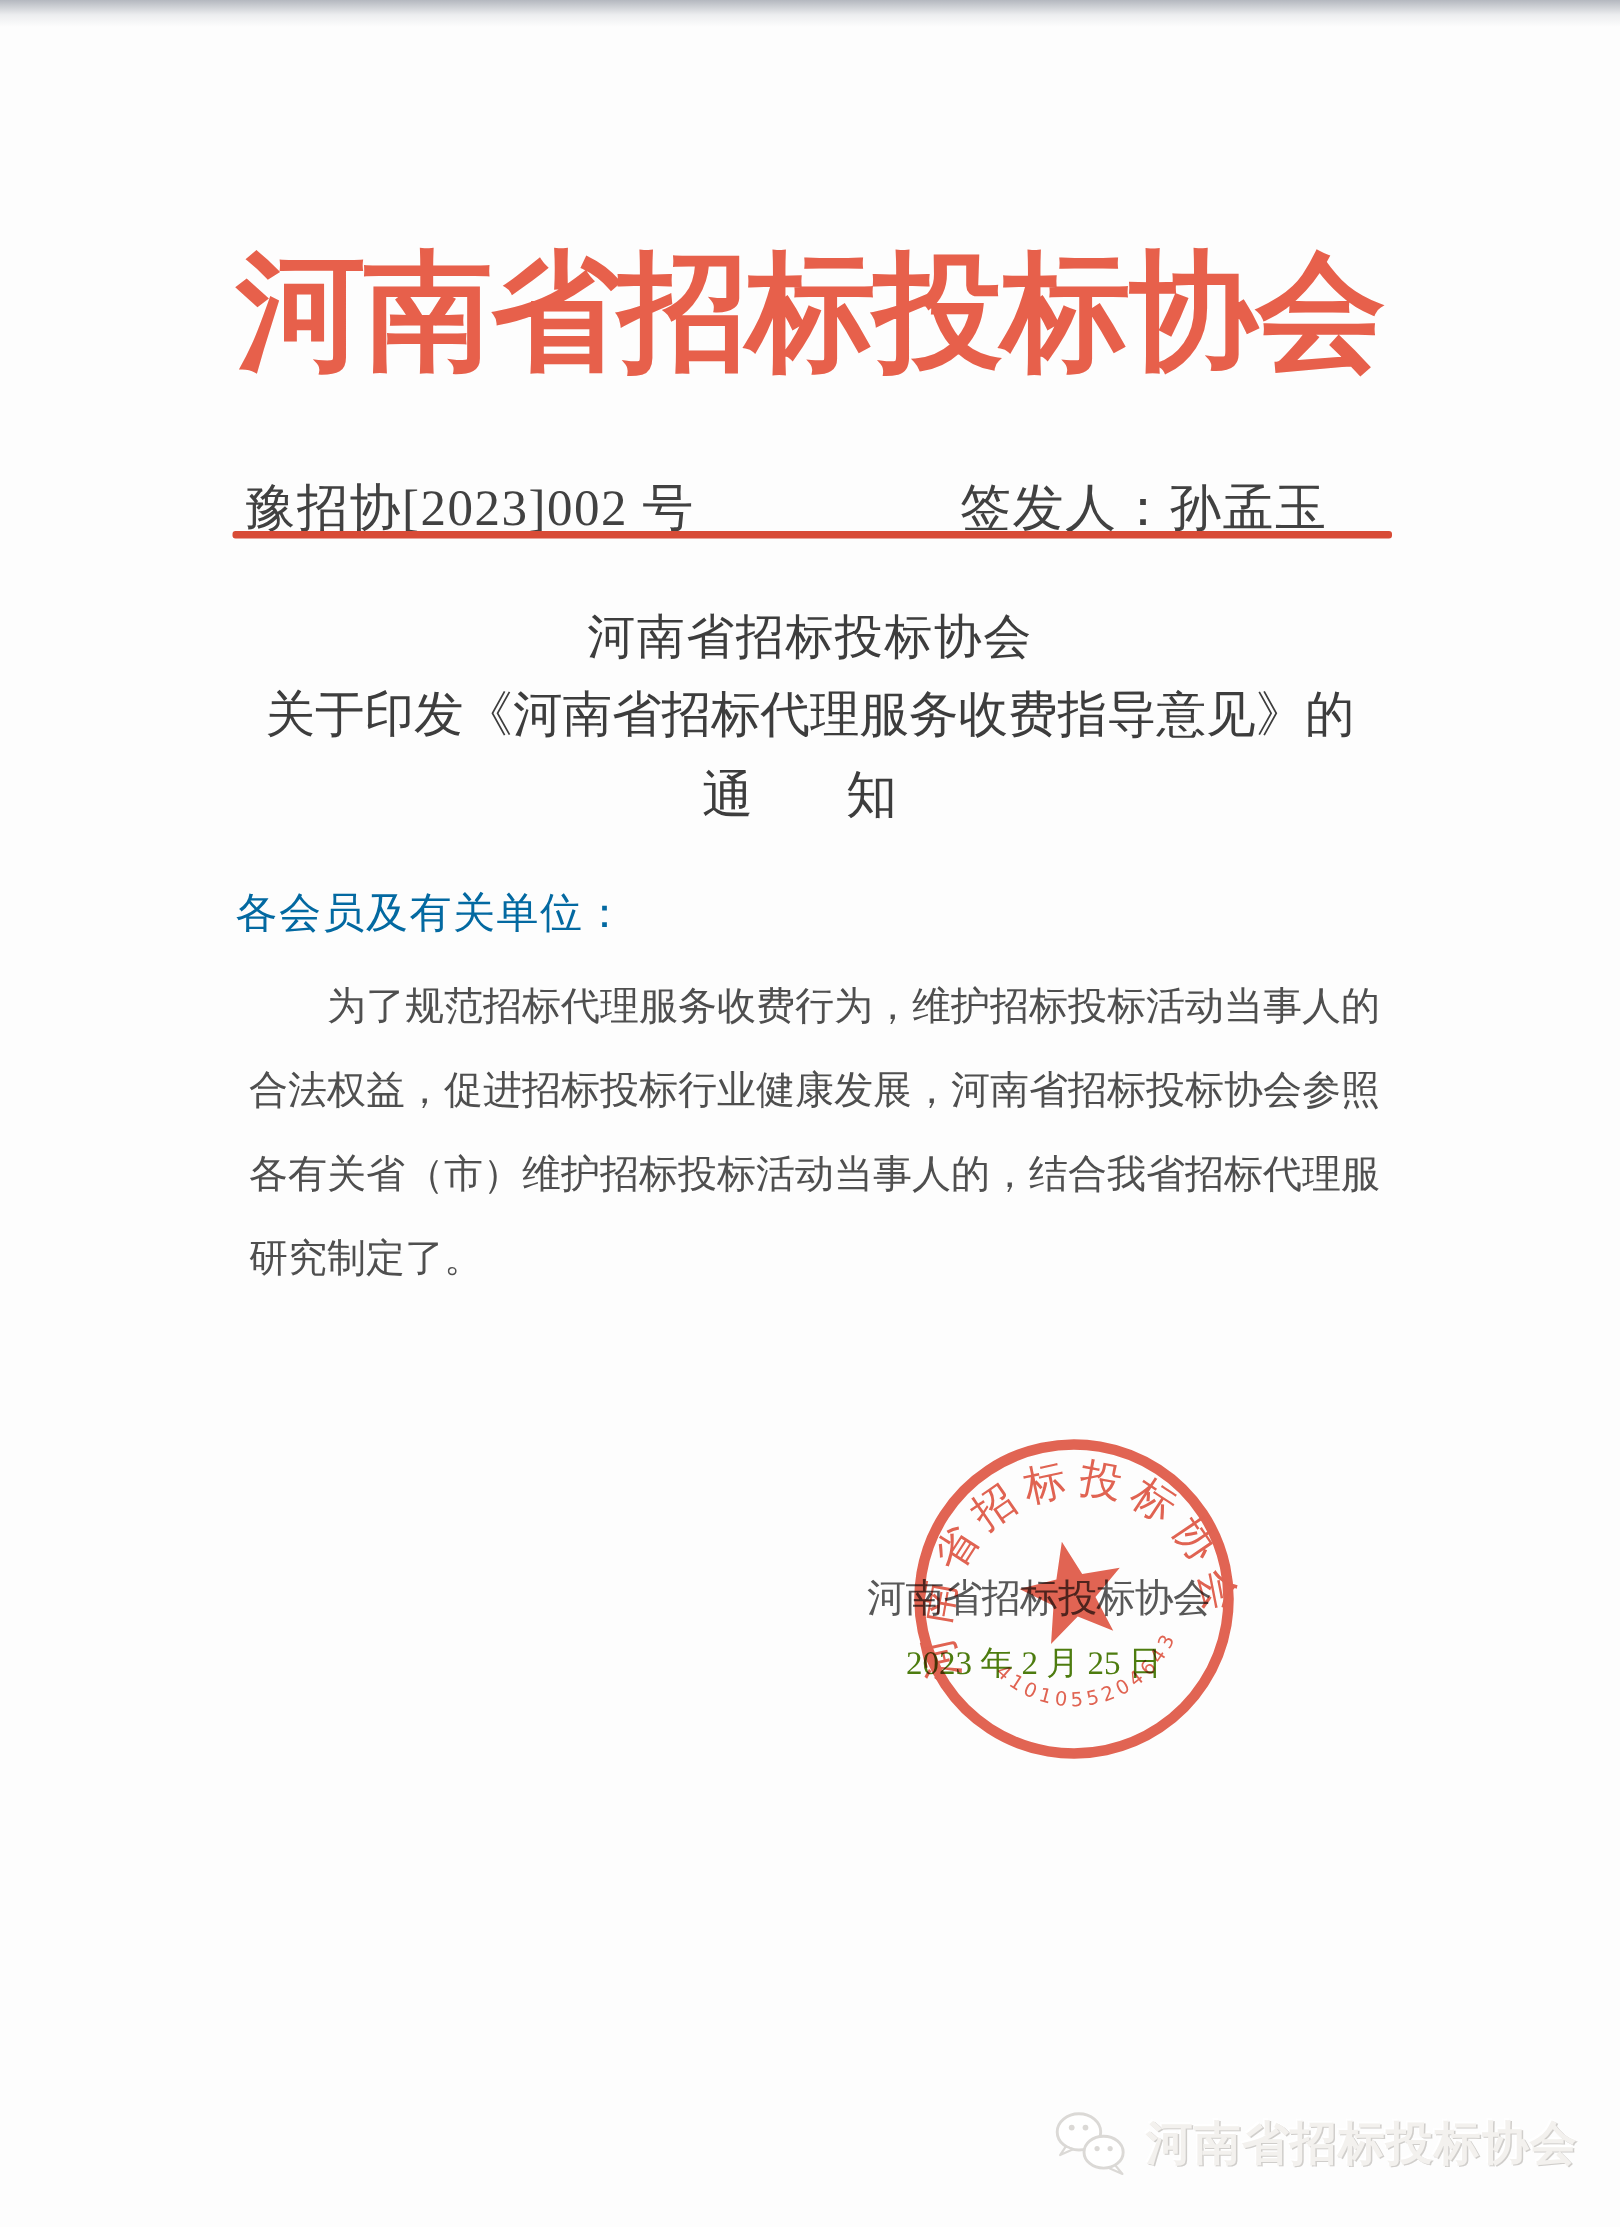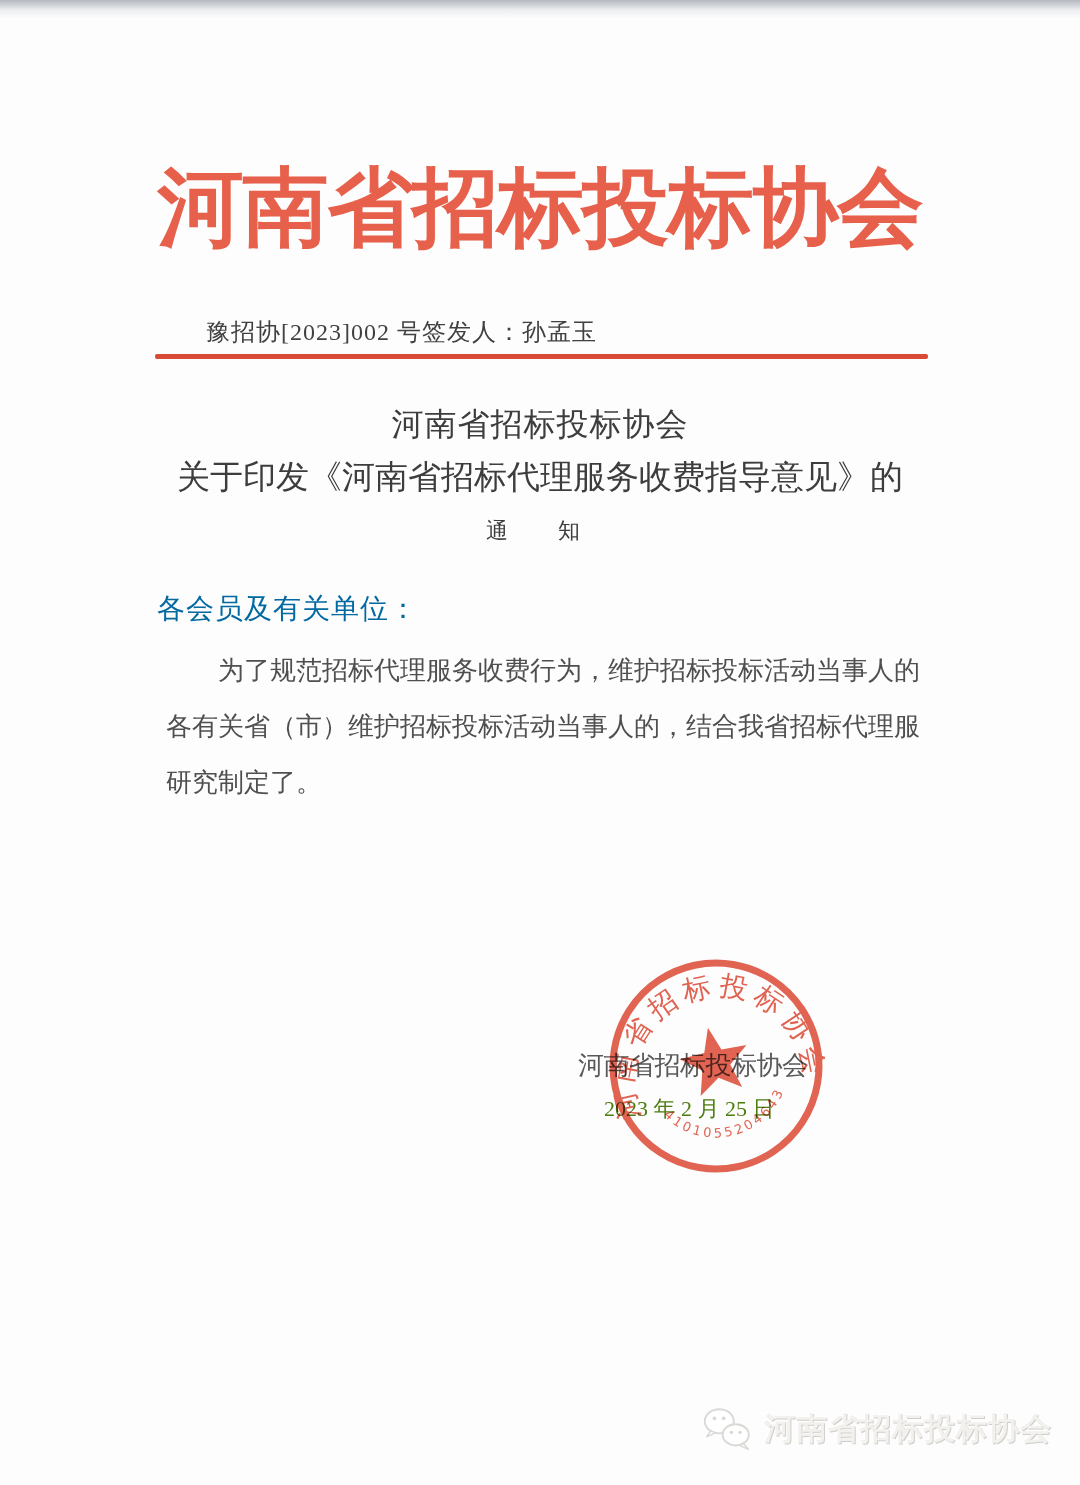--- a/index.html
+++ b/index.html
@@ -16,36 +16,36 @@
   }
 
   .letterhead {
     position:absolute; top:150px; left:0; width:100%;
     text-align:center; font-size:86px; font-weight:700;
     color:#e7604b; letter-spacing:-1px; white-space:nowrap;
   }
 
   .meta-row {
     position:absolute; top:316px; left:163px; width:722px;
-    display:flex; 
-    font-size:24px; color:#414141; letter-spacing:1px;margin-left:43px;
+    display:flex; justify-content:space-between;
+    font-size:34px; color:#414141; letter-spacing:1px;
   }
 
   .red-rule {
     position:absolute; top:354px; left:155px; width:773px; height:5px;
     background:#d84b36; border-radius:2px;
   }
 
   .doc-title {
     position:absolute; top:398px; left:0; width:100%;
     text-align:center; color:#3d3d3d;
   }
   .doc-title .t1 { font-size:32px; line-height:53px; letter-spacing:1px; }
   .doc-title .t2 { font-size:33px; line-height:53px; letter-spacing:0; }
-  .doc-title .t3 { font-size:22px; line-height:53px; letter-spacing:14px; }
+  .doc-title .t3 { font-size:34px; line-height:53px; letter-spacing:14px; }
 
   .salutation {
     position:absolute; top:590px; left:157px;
     font-size:28px; color:#0369a1; letter-spacing:1px;
   }
 
   .body-text {
     position:absolute; top:645px; left:166px; width:790px;
     font-size:26px; color:#4f4f4f; letter-spacing:0;
   }
@@ -95,20 +95,21 @@
   <div class="doc-title">
     <div class="t1">河南省招标投标协会</div>
     <div class="t2">关于印发《河南省招标代理服务收费指导意见》的</div>
     <div class="t3">通　知</div>
   </div>
 
   <div class="salutation">各会员及有关单位：</div>
 
   <div class="body-text">
     <div class="body-line indent">为了规范招标代理服务收费行为，维护招标投标活动当事人的</div>
+    <div class="body-line">合法权益，促进招标投标行业健康发展，河南省招标投标协会参照</div>
     <div class="body-line">各有关省（市）维护招标投标活动当事人的，结合我省招标代理服</div>
     <div class="body-line">研究制定了。</div>
   </div>
 
   <div class="sign-org">河南省招标投标协会</div>
   <div class="sign-date">2023 年 2 月 25 日</div>
 
   <svg class="seal" viewBox="0 0 232 232">
     <defs>
       <path id="sealTopArc" d="M 31,145 A 86,86 0 1 1 201,145" fill="none"></path>

